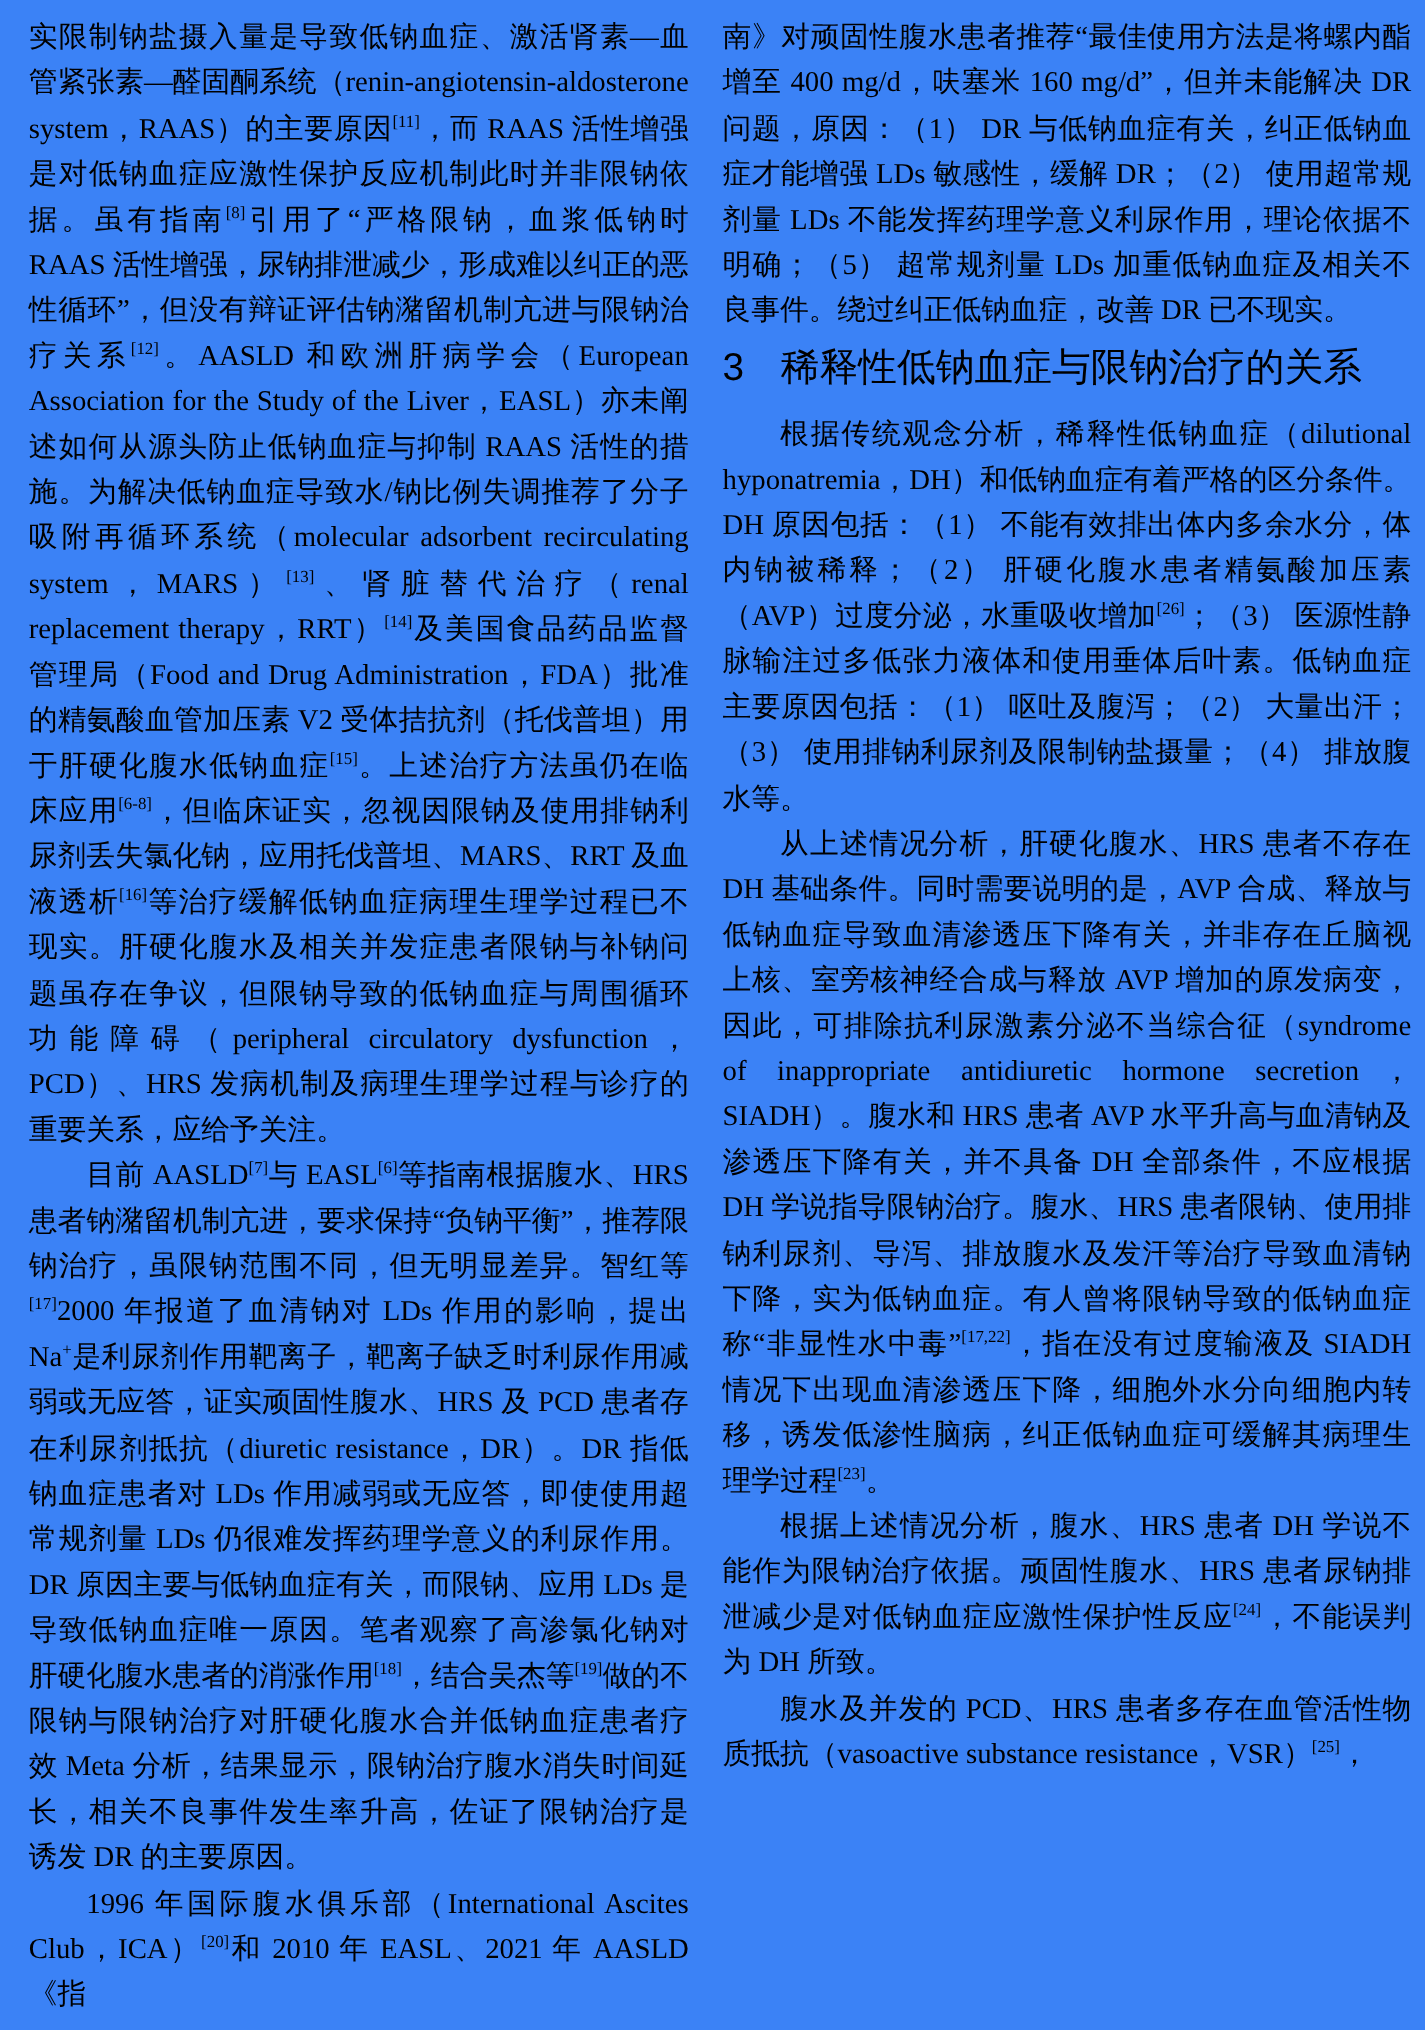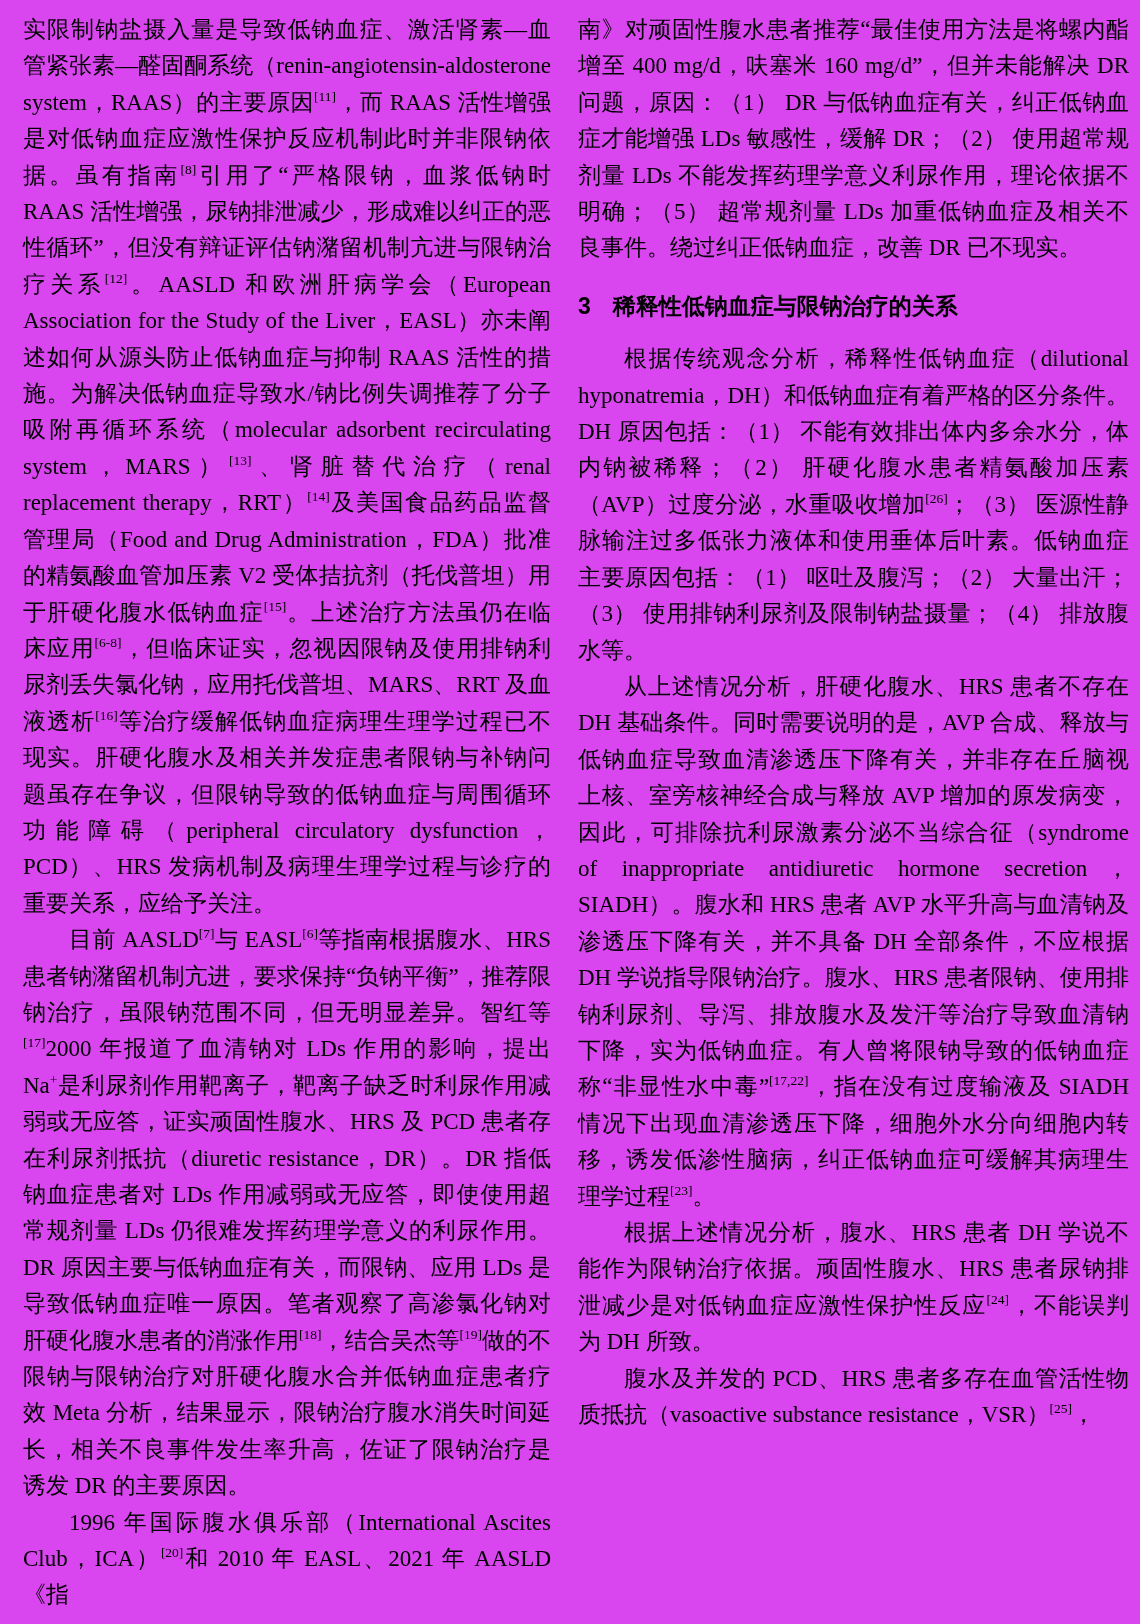--- a/index.html
+++ b/index.html
@@ -11,21 +11,21 @@
     width: 1140px;
     height: 1624px;
     position: relative;
     font-family: "Liberation Serif", "DejaVu Serif", serif;
   }
   .page {
     position: absolute;
     left: 0; top: 0;
     width: 1140px;
     height: 1624px;
-    background: #d946ef;
+    background: #3b82f6;
     overflow: hidden;
   }
   .column {
     position: absolute;
     top: 12px;
     font-size: 23px;
     line-height: 36.4px;
     color: #000000;
     text-align: justify;
     text-justify: inter-ideograph;
@@ -34,25 +34,25 @@
   .column-right { left: 578px; width: 551px; }
 
   p.para {
     margin: 0;
     padding: 0;
   }
   p.para.indent {
     text-indent: 2em;
   }
   h2.section-heading {
-    margin: 21px 0 17px 0;
+    margin: 9px 0 17px 0;
     padding: 0;
-    font-size: 23px;
+    font-size: 31px;
     line-height: 36.4px;
-    font-weight: 700;
+    font-weight: 400;
     color: #000000;
     font-family: "Liberation Sans", "DejaVu Sans", sans-serif;
     text-align: left;
     text-indent: 0;
   }
   h2.section-heading .h-num {
     margin-right: 0.95em;
   }
   sup.ref {
     font-size: 13.5px;

